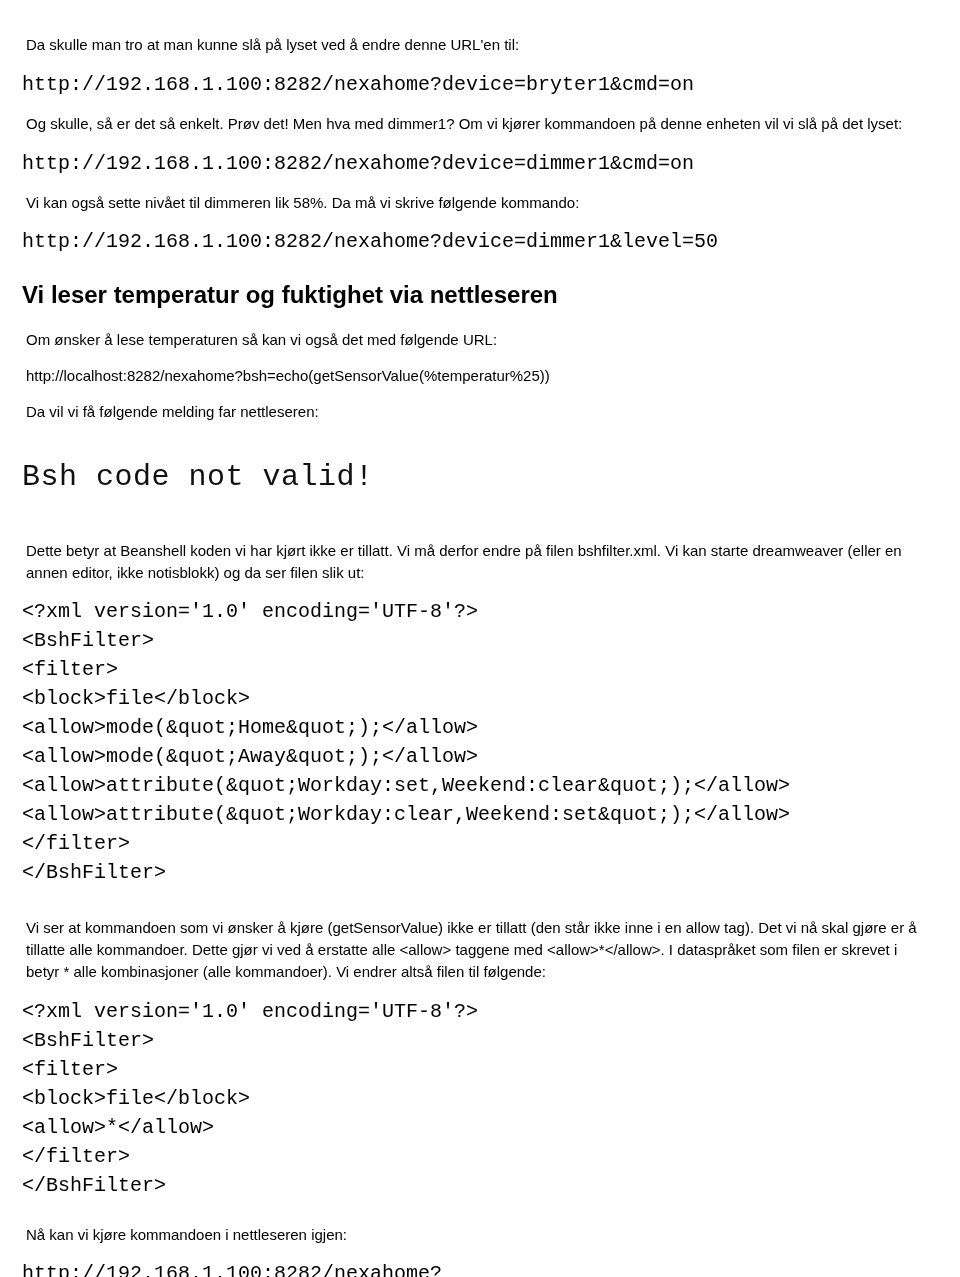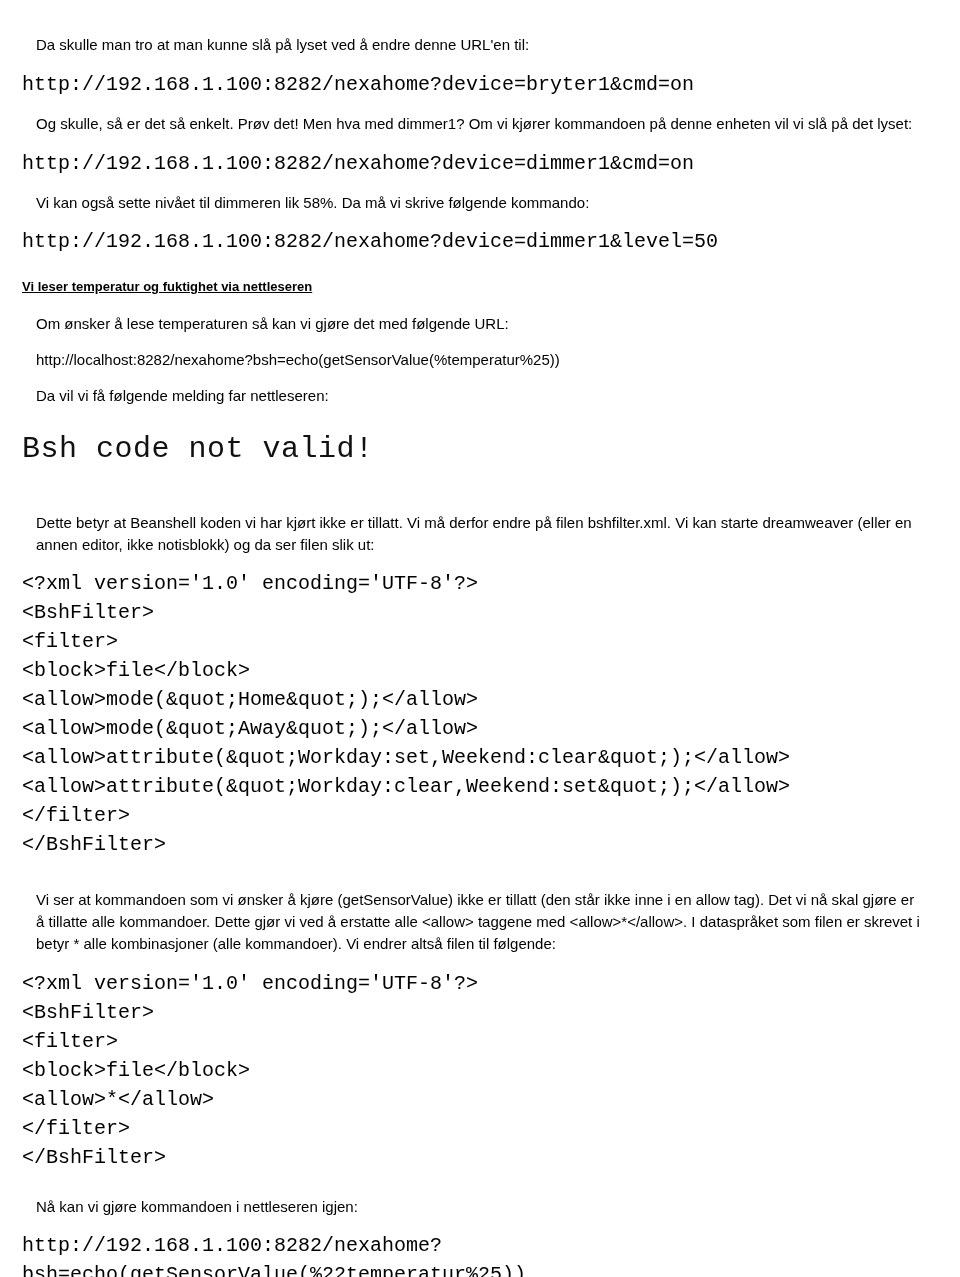--- a/index.html
+++ b/index.html
@@ -12,51 +12,50 @@
     box-sizing: border-box;
     line-height: 1.45;
   }
   .mono {
     font-family: "Courier New", Courier, monospace;
     font-size: 20px;
     white-space: pre-wrap;
     line-height: 1.45;
   }
   h2 {
-    font-size: 13px;
+    font-size: 24px;
     font-weight: bold;
     margin: 22px 0 16px 0;
-    text-decoration: underline;
   }
   p {
-    margin: 14px 14px;
+    margin: 14px 4px;
   }
   .bsh-error {
     font-family: "Courier New", Courier, monospace;
     font-size: 30px;
     color: #111;
-    margin: 22px 0 40px 0;
+    margin: 34px 0 40px 0;
     letter-spacing: 0.5px;
   }
 </style>
 </head>
 <body>
 
 <p>Da skulle man tro at man kunne slå på lyset ved å endre denne URL'en til:</p>
 <div class="mono">http://192.168.1.100:8282/nexahome?device=bryter1&amp;cmd=on</div>
 
 <p>Og skulle, så er det så enkelt.  Prøv det!  Men hva med dimmer1?  Om vi kjører kommandoen på denne enheten vil vi slå på det lyset:</p>
 <div class="mono">http://192.168.1.100:8282/nexahome?device=dimmer1&amp;cmd=on</div>
 
 <p>Vi kan også sette nivået til dimmeren lik 58%.  Da må vi skrive følgende kommando:</p>
 <div class="mono">http://192.168.1.100:8282/nexahome?device=dimmer1&amp;level=50</div>
 
 <h2>Vi leser temperatur og fuktighet via nettleseren</h2>
 
-<p>Om ønsker å lese temperaturen så kan vi gjøre det med følgende URL:</p>
+<p>Om ønsker å lese temperaturen så kan vi også det med følgende URL:</p>
 <p>http://localhost:8282/nexahome?bsh=echo(getSensorValue(%temperatur%25))</p>
 <p>Da vil vi få følgende melding far nettleseren:</p>
 
 <div class="bsh-error">Bsh code not valid!</div>
 
 <p>Dette betyr at Beanshell koden vi har kjørt ikke er tillatt.  Vi må derfor endre på filen bshfilter.xml.  Vi kan starte dreamweaver (eller en annen editor, ikke notisblokk) og da ser filen slik ut:</p>
 <div class="mono">&lt;?xml version='1.0' encoding='UTF-8'?&gt;
 &lt;BshFilter&gt;
 &lt;filter&gt;
 &lt;block&gt;file&lt;/block&gt;
@@ -69,14 +68,14 @@
 
 <p style="margin-top:30px">Vi ser at kommandoen som vi ønsker å kjøre (getSensorValue) ikke er tillatt (den står ikke inne i en allow tag).  Det vi nå skal gjøre er å tillatte alle kommandoer.  Dette gjør vi ved å erstatte alle &lt;allow&gt; taggene med &lt;allow&gt;*&lt;/allow&gt;.  I dataspråket som filen er skrevet i betyr * alle kombinasjoner (alle kommandoer).  Vi endrer altså filen til følgende:</p>
 <div class="mono">&lt;?xml version='1.0' encoding='UTF-8'?&gt;
 &lt;BshFilter&gt;
 &lt;filter&gt;
 &lt;block&gt;file&lt;/block&gt;
 &lt;allow&gt;*&lt;/allow&gt;
 &lt;/filter&gt;
 &lt;/BshFilter&gt;</div>
 
-<p style="margin-top:24px">Nå kan vi gjøre kommandoen i nettleseren igjen:</p>
+<p style="margin-top:24px">Nå kan vi kjøre kommandoen i nettleseren igjen:</p>
 <div class="mono">http://192.168.1.100:8282/nexahome?bsh=echo(getSensorValue(%22temperatur%25))</div>
 
 </body></html>

